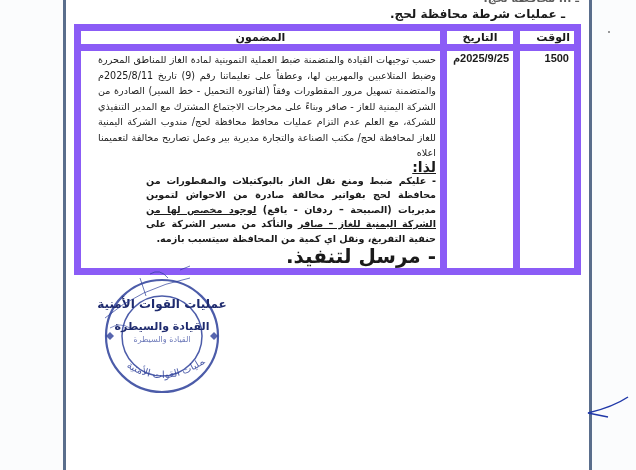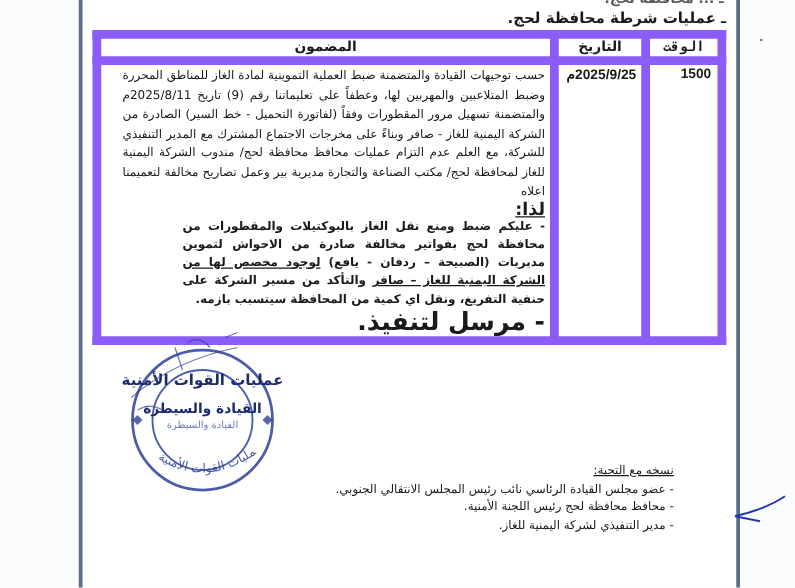--- a/index.html
+++ b/index.html
@@ -14,31 +14,31 @@
     background:#ffffff;
     border-left:3px solid #5a6e8c;
     border-right:3px solid #5a6e8c;
     box-sizing:border-box;
   }
   .topline {
     position:absolute; right:10px; top:-2px; direction:rtl;
     font-size:11px; font-weight:bold; white-space:nowrap;
   }
   .police-line {
-    position:absolute; right:8px; top:13px; direction:rtl;
+    position:absolute; right:24px; top:13px; direction:rtl;
     font-size:12px; font-weight:bold; white-space:nowrap;
   }
   table.log {
     position:absolute; left:8px; top:30px; width:507px;
     border-collapse:collapse; direction:rtl;
     font-size:10px;
   }
   table.log th, table.log td { border:7px solid #8b5cf6; vertical-align:top; }
   table.log th { font-weight:bold; font-size:11px; height:13px; padding:0 4px; text-align:center; }
-  table.log th.time { text-align:center;font-family:Liberation Mono, monospace; }
+  table.log th.time { text-align:right; }
   td.time { width:44px; font-weight:bold; font-size:11px; padding:1px 5px; text-align:right; font-family:"Liberation Sans",sans-serif; }
   td.date { width:58px; font-weight:bold; font-size:11px; padding:1px 4px; text-align:right; font-family:"Liberation Sans",sans-serif; }
   td.content { padding:1px 4px 2px 17px; text-align:justify; line-height:15.5px; font-size:9.6px; }
   .so { font-weight:bold; text-decoration:underline; display:block; font-size:14px; line-height:13px; }
   .order { font-weight:bold; display:block; line-height:14.5px; font-size:9.6px;margin-left:48px; }
   .u { text-decoration:underline; }
   .sent { font-weight:bold; font-size:20px; display:block; line-height:20px; }
   .stamp {
     position:absolute; left:50px; top:258px; width:180px; height:140px;
   }
@@ -73,26 +73,20 @@
         <td class="content">
           <span>حسب توجيهات القيادة والمتضمنة ضبط العملية التموينية لمادة الغاز للمناطق المحررة وضبط المتلاعبين والمهربين لها، وعطفاً على تعليماتنا رقم (9) تاريخ 2025/8/11م والمتضمنة تسهيل مرور المقطورات وفقاً (لفاتورة التحميل - خط السير) الصادرة من الشركة اليمنية للغاز - صافر وبناءً على مخرجات الاجتماع المشترك مع المدير التنفيذي للشركة، مع العلم عدم التزام عمليات محافظ محافظة لحج/ مندوب الشركة اليمنية للغاز لمحافظة لحج/ مكتب الصناعة والتجارة مديرية بير وعمل تصاريح مخالفة لتعميمنا اعلاه</span>
           <span class="so">لذا:</span>
           <span class="order"><span>- عليكم ضبط ومنع نقل الغاز بالبوكتيلات والمقطورات من محافظة لحج بفواتير مخالفة صادرة من الاحواش لتموين مديريات (الصبيحة – ردفان - يافع) </span><span class="u">لوجود مخصص لها من الشركة اليمنية للغاز – صافر</span><span> والتأكد من مسير الشركة على حنفية التفريغ، ونقل اي كمية من المحافظة سيتسبب بازمه.</span></span>
           <span class="sent">- مرسل لتنفيذ.</span>
         </td>
       </tr>
     </tbody>
   </table>
 
-  <div class="cc">
-    <div class="title">نسخه مع التحية:</div>
-    <div>- عضو مجلس القيادة الرئاسي نائب رئيس المجلس الانتقالي الجنوبي.</div>
-    <div>- محافظ محافظة لحج رئيس اللجنة الأمنية.</div>
-    <div>- مدير التنفيذي لشركة اليمنية للغاز.</div>
-  </div>
 </div>
 
 <svg class="stamp" viewBox="0 0 180 140">
   <circle cx="112" cy="78" r="56" fill="none" stroke="#2d3f9a" stroke-width="2.2" opacity="0.85"></circle>
   <circle cx="112" cy="78" r="40" fill="none" stroke="#2d3f9a" stroke-width="1.5" opacity="0.85"></circle>
   <polygon points="56,78 60,74 64,78 60,82" fill="#2d3f9a" opacity="0.8"></polygon>
   <polygon points="160,78 164,74 168,78 164,82" fill="#2d3f9a" opacity="0.8"></polygon>
   <text x="112" y="50" text-anchor="middle" font-size="12" font-weight="bold" fill="#1e2a6e">عمليات القوات الأمنية</text>
   <text x="112" y="72" text-anchor="middle" font-size="11" font-weight="bold" fill="#1e2a6e">القيادة والسيطرة</text>
   <text x="112" y="84" text-anchor="middle" font-size="8" fill="#2d3f9a" opacity="0.7">القيادة والسيطرة</text>

